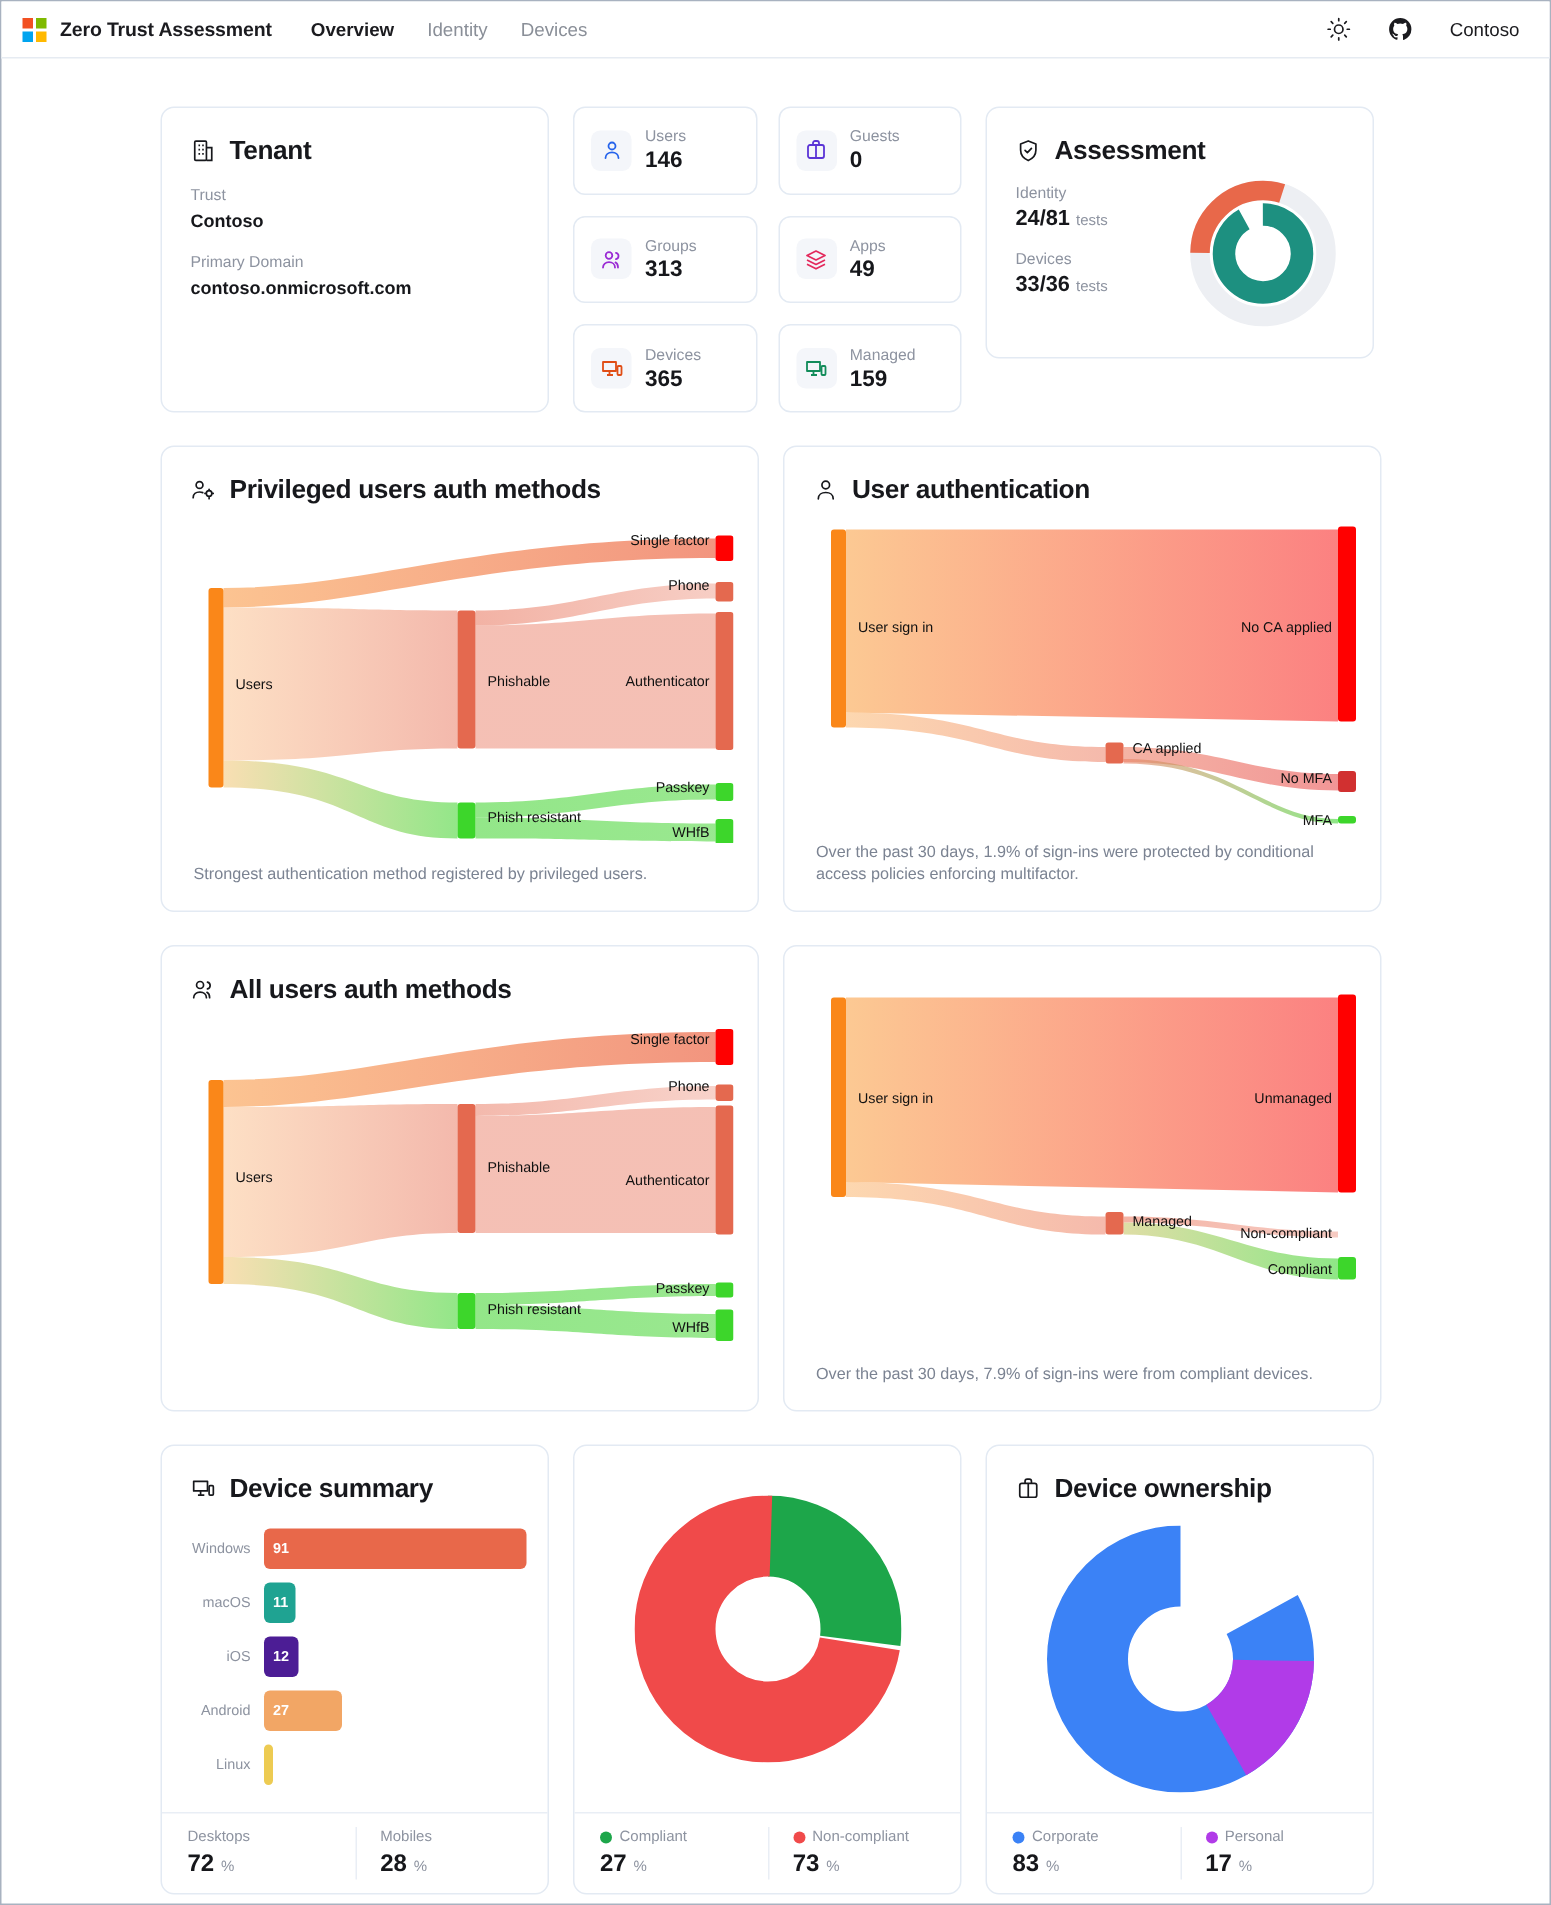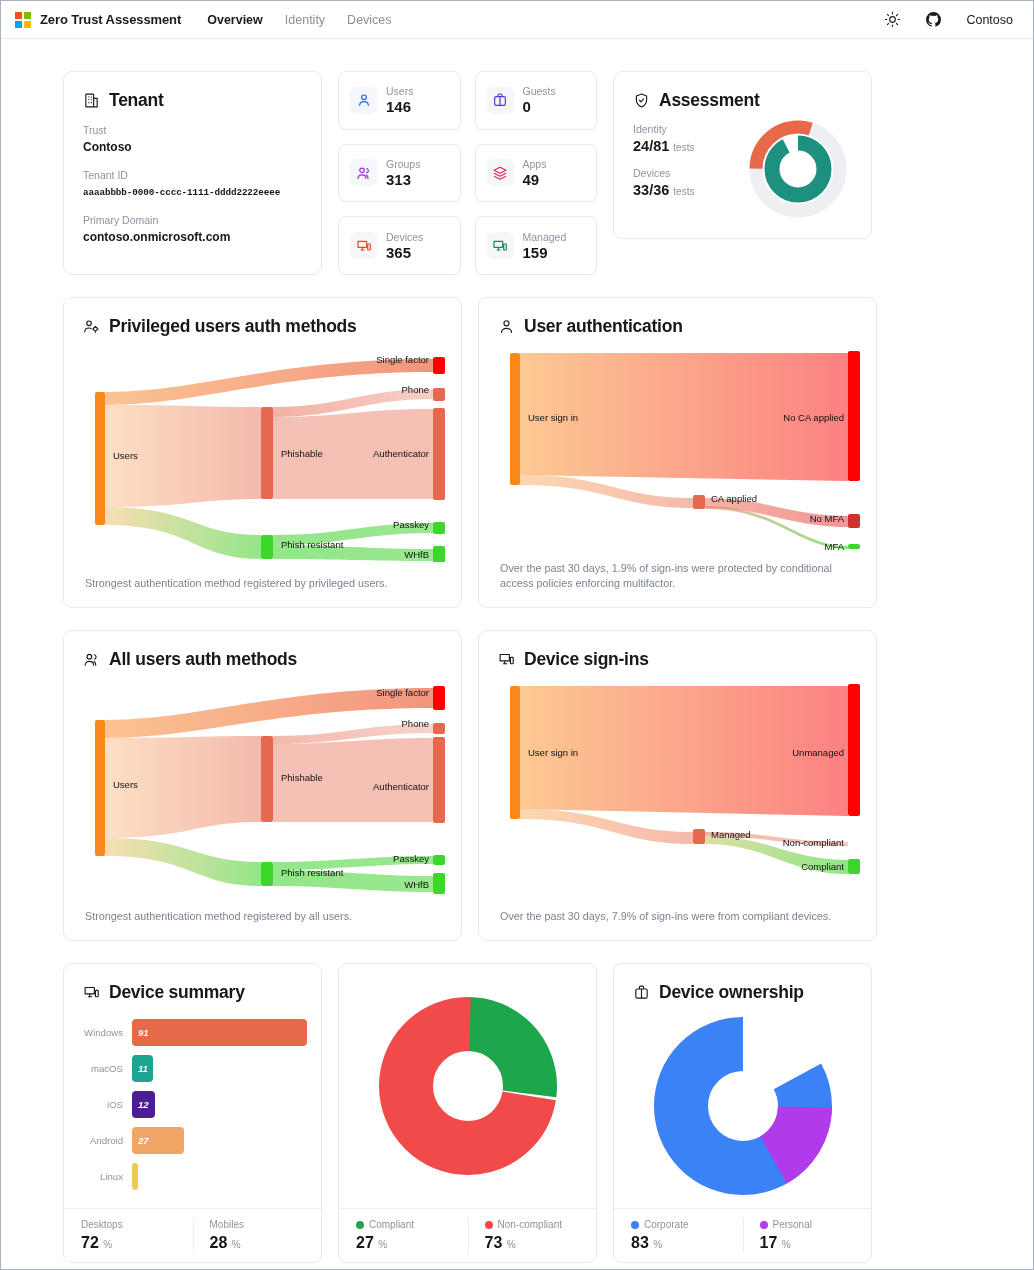--- a/index.html
+++ b/index.html
@@ -29,21 +29,21 @@
   .ms-logo i { display: block; }
   .brand-title { font-size: 13px; font-weight: bold; margin-left: 9px; letter-spacing: -0.1px; white-space: nowrap; }
   .navtabs { display: flex; align-items: center; gap: 22px; margin-left: 26px; }
   .navtab { font-size: 12.5px; color: #8a8f98; white-space: nowrap; cursor: pointer; }
   .navtab.active { color: #1b1b1f; font-weight: bold; }
   .nav-right { margin-left: auto; display: flex; align-items: center; gap: 24px; padding-right: 6px; }
   .nav-icon { width: 17px; height: 17px; display: block; cursor: pointer; }
   .account-name { font-size: 12.5px; color: #1b1b1f; white-space: nowrap; cursor: pointer; }
 
   
-  .content { position: absolute; top: 38px; left: 0; right: 0; bottom: 0; padding: 32px 105px 0 62px; }
+  .content { position: absolute; top: 38px; left: 0; right: 0; bottom: 0; padding: 32px 105px 0 106px; }
   .row { display: flex; gap: 16px; margin-bottom: 22px; }
 
   .card {
     background: #ffffff;
     border: 1px solid #e3eaf3;
     border-radius: 9px;
     position: relative;
   }
   .card-title {
     display: flex; align-items: center; gap: 9px;
@@ -97,21 +97,21 @@
   .legend-dot { width: 8px; height: 8px; border-radius: 50%; display: inline-block; flex: none; }
   .bc-foot-value { font-size: 16px; font-weight: bold; color: #16171b; line-height: 21px; }
   .bc-foot-value small { font-size: 10px; font-weight: normal; color: #8d93a0; }
 
   
   .bars { padding: 14px 14px 0 14px; }
   .bar-row { display: flex; align-items: center; height: 30px; margin-bottom: 6px; }
   .bar-label { width: 54px; text-align: right; font-size: 9.6px; color: #8d93a0; padding-right: 9px; flex: none; }
   .bar-track { flex: 1; position: relative; height: 27px; }
   .bar-fill { height: 27px; border-radius: 4px; display: flex; align-items: center; padding-left: 6px;
-    font-size: 9.6px; font-weight: bold; color: #ffffff; font-style: italic; }
+    font-size: 9.6px; font-weight: bold; color: #ffffff; }
   .donut-wrap { display: flex; align-items: center; justify-content: center; height: 100%; }
 </style>
 </head>
 <body>
 
 <div class="page-frame">
 
   <div class="topnav">
     <span class="ms-logo">
       <i style="background:#F25022"></i>
@@ -145,24 +145,20 @@
         <div class="card-title">
           <svg width="17" height="17" viewBox="0 0 24 24" fill="none" stroke="#17181c" stroke-width="1.6">
             <rect x="4" y="3" width="11" height="18" rx="1"></rect>
             <path d="M15 9h5v12h-5M7.5 7h1.5M11 7h1.5M7.5 11h1.5M11 11h1.5M7.5 15h1.5M11 15h1.5"></path>
           </svg>
           <span>Tenant</span>
         </div>
         <div class="tenant-field">
           <div class="tenant-label">Trust</div>
           <div class="tenant-value">Contoso</div>
-        </div>
-        <div class="tenant-field">
-          <div class="tenant-label">Tenant ID</div>
-          <div class="tenant-value mono">aaaabbbb-0000-cccc-1111-dddd2222eeee</div>
         </div>
         <div class="tenant-field">
           <div class="tenant-label">Primary Domain</div>
           <div class="tenant-value">contoso.onmicrosoft.com</div>
         </div>
       </div>
 
       <div class="stats-block">
         <div class="stat-tile">
           <span class="stat-icon">
@@ -431,32 +427,23 @@
             <text x="30" y="108" font-size="9.5" fill="#111" font-family="Liberation Sans, sans-serif">Users</text>
             <text x="198" y="101" font-size="9.5" fill="#111" font-family="Liberation Sans, sans-serif">Phishable</text>
             <text x="198" y="196" font-size="9.5" fill="#111" font-family="Liberation Sans, sans-serif">Phish resistant</text>
             <text x="346" y="16" font-size="9.5" fill="#111" text-anchor="end" font-family="Liberation Sans, sans-serif">Single factor</text>
             <text x="346" y="47" font-size="9.5" fill="#111" text-anchor="end" font-family="Liberation Sans, sans-serif">Phone</text>
             <text x="346" y="110" font-size="9.5" fill="#111" text-anchor="end" font-family="Liberation Sans, sans-serif">Authenticator</text>
             <text x="346" y="182" font-size="9.5" fill="#111" text-anchor="end" font-family="Liberation Sans, sans-serif">Passkey</text>
             <text x="346" y="208" font-size="9.5" fill="#111" text-anchor="end" font-family="Liberation Sans, sans-serif">WHfB</text>
           </svg>
         </div>
-        <div class="sankey-note">Strongest authentication method registered by all users.</div>
       </div>
 
       <div class="card sankey-card">
-        <div class="card-title">
-          <svg width="17" height="17" viewBox="0 0 24 24" fill="none" stroke="#17181c" stroke-width="1.6" stroke-linejoin="round">
-            <path d="M3 5h13v9H3z"></path>
-              <path d="M7 18h6M9.5 14v4"></path>
-              <rect x="17.5" y="9" width="4" height="9" rx="1"></rect>
-          </svg>
-          <span>Device sign-ins</span>
-        </div>
         <div class="sankey-area">
           <svg width="362" height="212" viewBox="0 0 362 212" style="position:absolute;top:2px;left:0;">
             <defs>
               <linearGradient id="d_unm" x1="0" x2="1">
                   <stop offset="0" stop-color="#FBB76F"></stop>
                   <stop offset="1" stop-color="#FA5757"></stop>
                 </linearGradient>
               <linearGradient id="d_man" x1="0" x2="1">
                   <stop offset="0" stop-color="#FBB76F"></stop>
                   <stop offset="1" stop-color="#ED8168"></stop>

